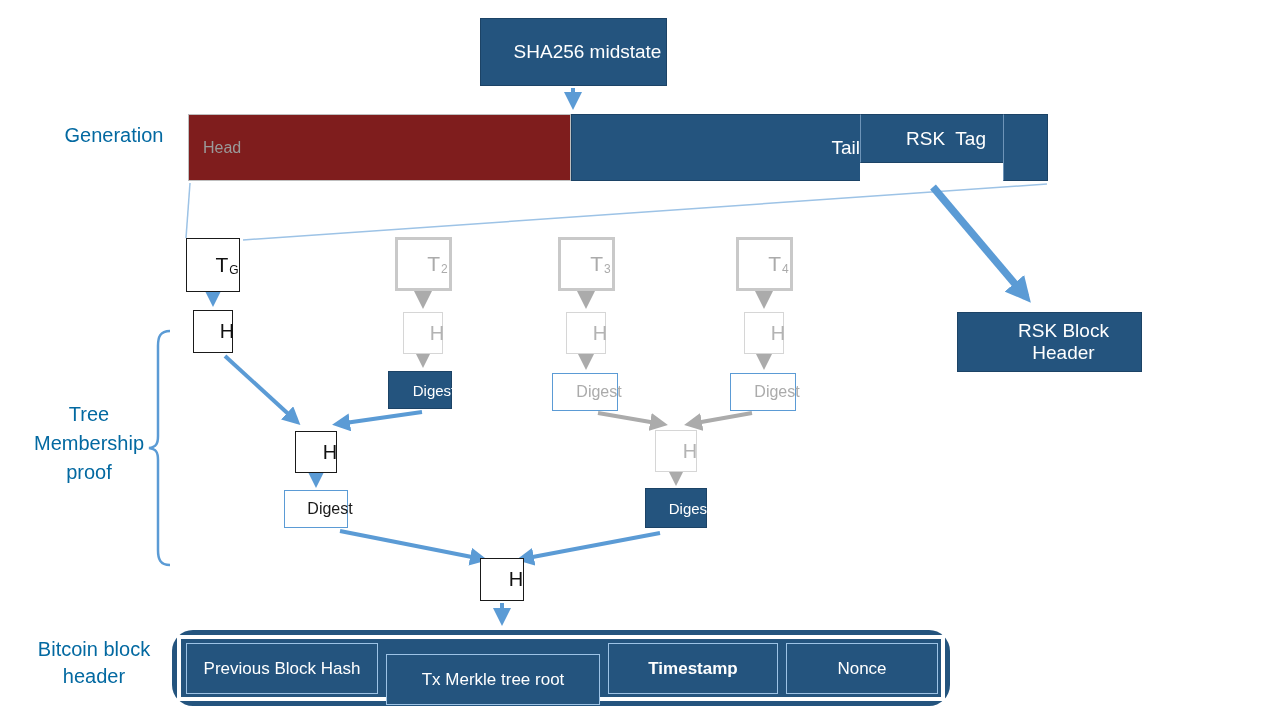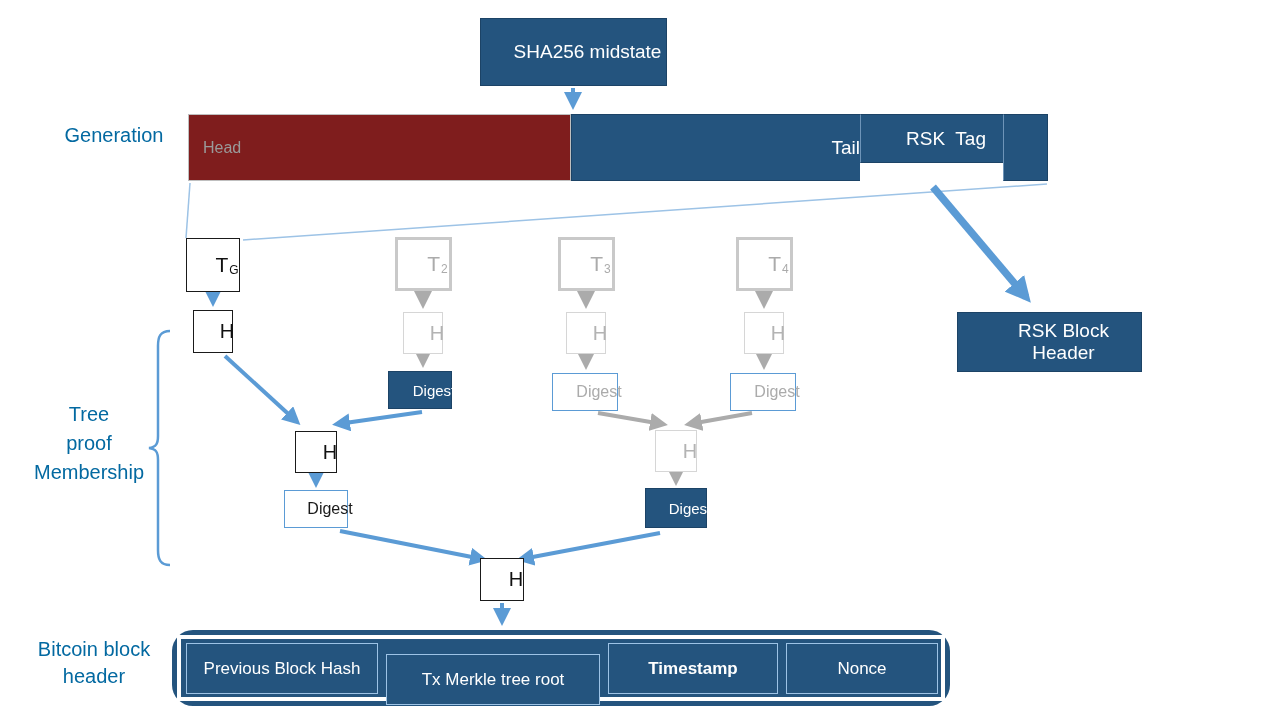--- a/index.html
+++ b/index.html
@@ -171,22 +171,22 @@
   <div class="abs digest digest-dark" style="left:645px;top:488px;width:62px;height:40px;">
     <span>Digest</span>
   </div>
 
   <div class="abs hnode h-black" style="left:480px;top:558px;width:44px;height:43px;">
     <span>H</span>
   </div>
 
   <div class="abs sidelabel" style="left:0px;top:400px;width:150px;">
     <div>Tree</div>
+    <div>Membership</div>
     <div>proof</div>
-    <div>Membership</div>
   </div>
 
   <div class="abs sidelabel" style="left:5px;top:636px;width:150px;line-height:27px;">
     <div>Bitcoin block</div>
     <div>header</div>
   </div>
 
   <div class="abs btc-outer" style="left:172px;top:630px;width:778px;height:76px;">
     <div class="btc-inner-frame"></div>
     <div class="abs btc-field" style="left:14px;top:13px;width:192px;height:51px;">

